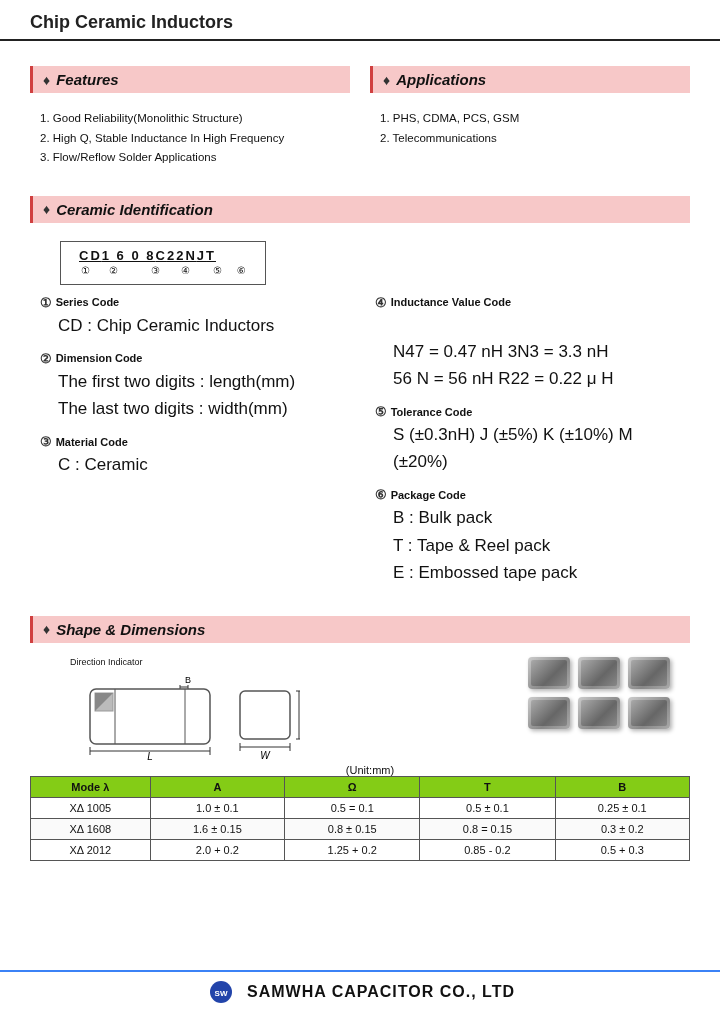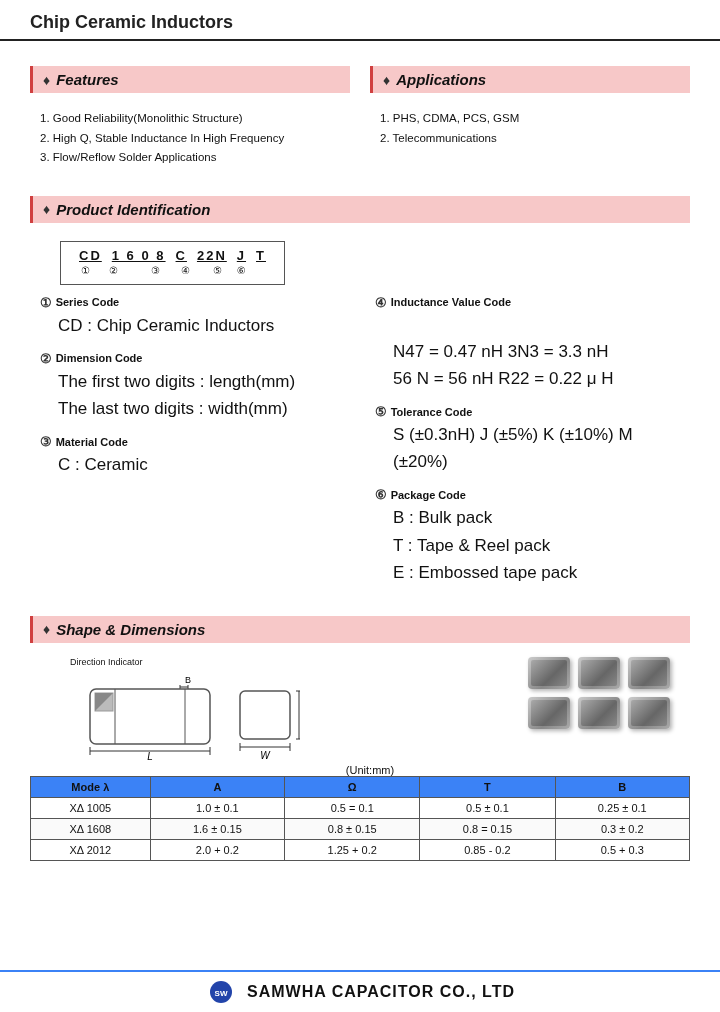--- a/index.html
+++ b/index.html
@@ -80,21 +80,20 @@
     .part-number-box {
       border: 1.5px solid #555;
       display: inline-block;
       padding: 6px 18px 8px 18px;
       margin: 10px 0 10px 30px;
       font-size: 14px;
       letter-spacing: 2px;
     }
     .part-number-row {
       display: flex;
-      gap: 10px;
       align-items: flex-end;
       font-weight: bold;
       font-size: 13px;
     }
     .part-number-row span {
       text-decoration: underline;
       font-size: 13px;
     }
     .part-number-sub {
       display: flex;
@@ -156,21 +155,21 @@
       border-collapse: collapse;
       font-size: 11px;
       margin-top: 0;
     }
     .dim-table th, .dim-table td {
       border: 1px solid #555;
       padding: 4px 8px;
       text-align: center;
     }
     .dim-table th {
-      background: #3b82f6;
+      background: #84cc16;
       font-weight: bold;
     }
     .dim-table tr:nth-child(even) {
       background: #fafafa;
     }
 
     
     .page-footer {
       position: absolute;
       bottom: 0;
@@ -245,21 +244,21 @@
         <li>1. PHS, CDMA, PCS, GSM</li>
         <li>2. Telecommunications</li>
       </ul>
     </div>
 
   </div>
 
   <div class="product-section">
     <div class="section-header">
       <span class="bullet">♦</span>
-      <span>Product  Identification</span>
+      <span>Ceramic  Identification</span>
     </div>
 
     
     <div class="part-number-box">
       <div class="part-number-row">
         <span>CD</span>
         <span>1 6 0 8</span>
         <span>C</span>
         <span>22N</span>
         <span>J</span>

